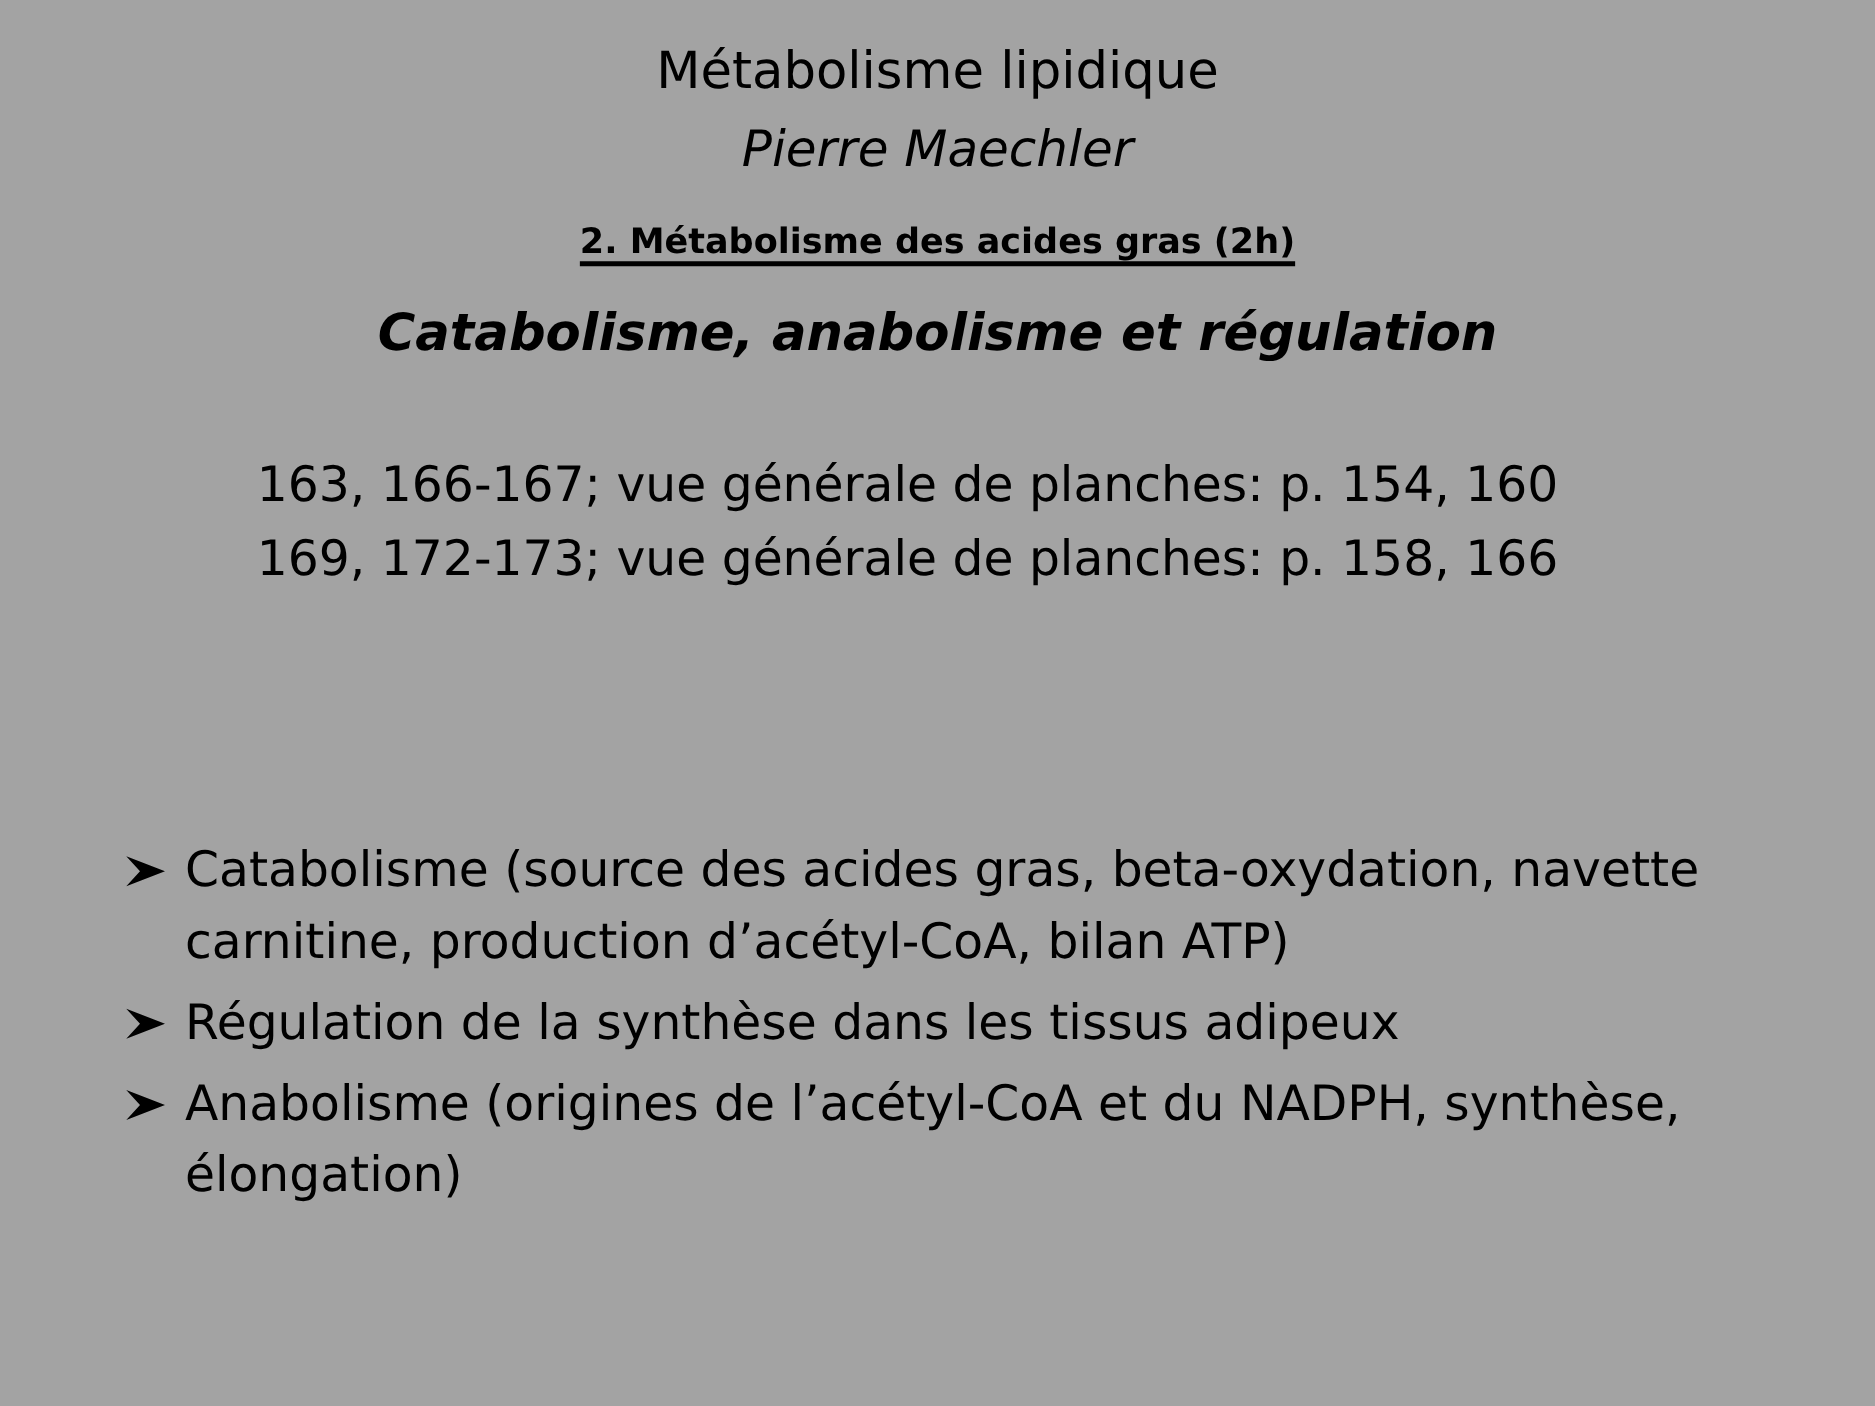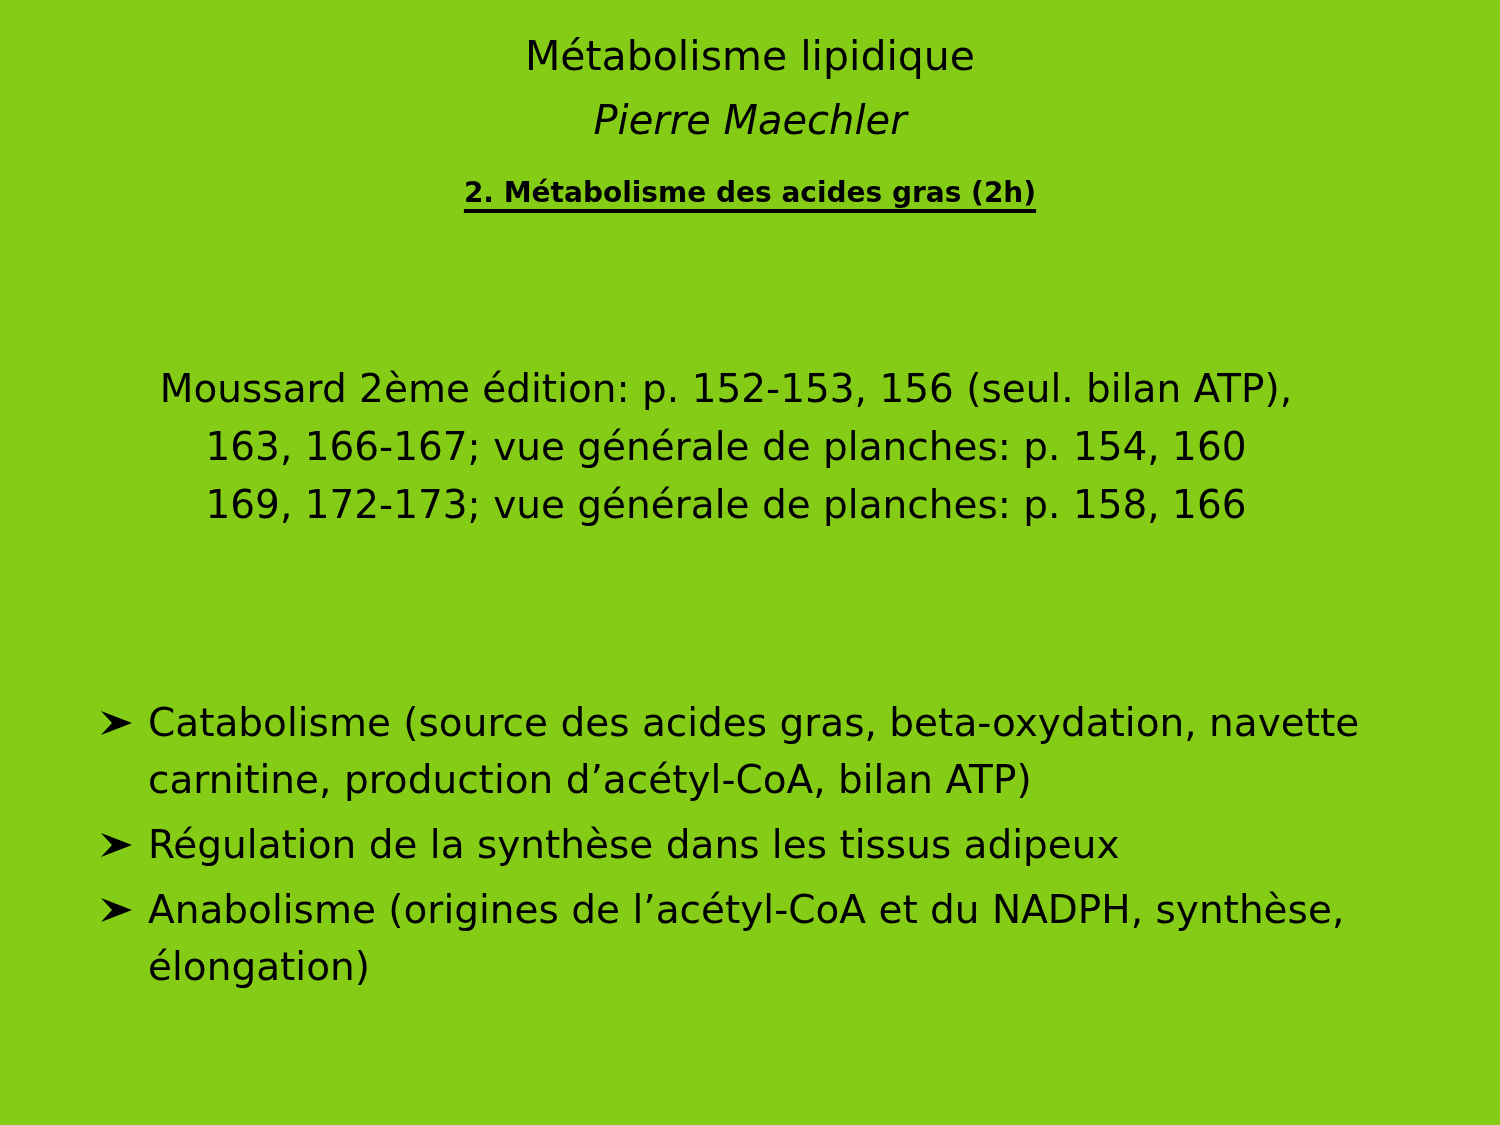--- a/index.html
+++ b/index.html
@@ -13,21 +13,21 @@
     overflow: hidden;
     font-family: "DejaVu Sans", sans-serif;
     color: #000000;
     -webkit-font-smoothing: antialiased;
   }
 
   .slide {
     position: relative;
     width: 1500px;
     height: 1125px;
-    background: #84cc16;
+    background: #a3a3a3;
     box-sizing: border-box;
   }
 
   
   .heading-block {
     position: absolute;
     left: 0;
     top: 28px;
     width: 1500px;
     text-align: center;
@@ -93,21 +93,20 @@
     display: block;
     text-align: center;
   }
 
   
   .bullets-block {
     position: absolute;
     left: 86px;
     top: 668px;
     width: 1290px;
-    margin-top: 26px;
   }
 
   .bullet-item {
     position: relative;
     display: flex;
     align-items: flex-start;
     margin-bottom: 8px;
   }
 
   .bullet-marker {
@@ -135,26 +134,26 @@
 </style>
 </head>
 <body>
 
 <div class="slide">
 
   <div class="heading-block">
     <div class="title-line">Métabolisme lipidique</div>
     <div class="subtitle-line">Pierre Maechler</div>
     <div class="section-line">2. Métabolisme des acides gras (2h)</div>
+    <div class="section-sub-line">Catabolisme, anabolisme et régulation</div>
   </div>
 
   <div class="refs-block">
 
     <p class="ref-para">
-      <span class="ref-first">Moussard 2ème édition: p. 152-153, 156 (seul. bilan ATP),</span>
       <span class="ref-second">163, 166-167; vue générale de planches: p. 154, 160</span>
     </p>
 
     <p class="ref-para">
       <span class="ref-second">169, 172-173; vue générale de planches: p. 158, 166</span>
     </p>
 
   </div>
 
   <div class="bullets-block">

